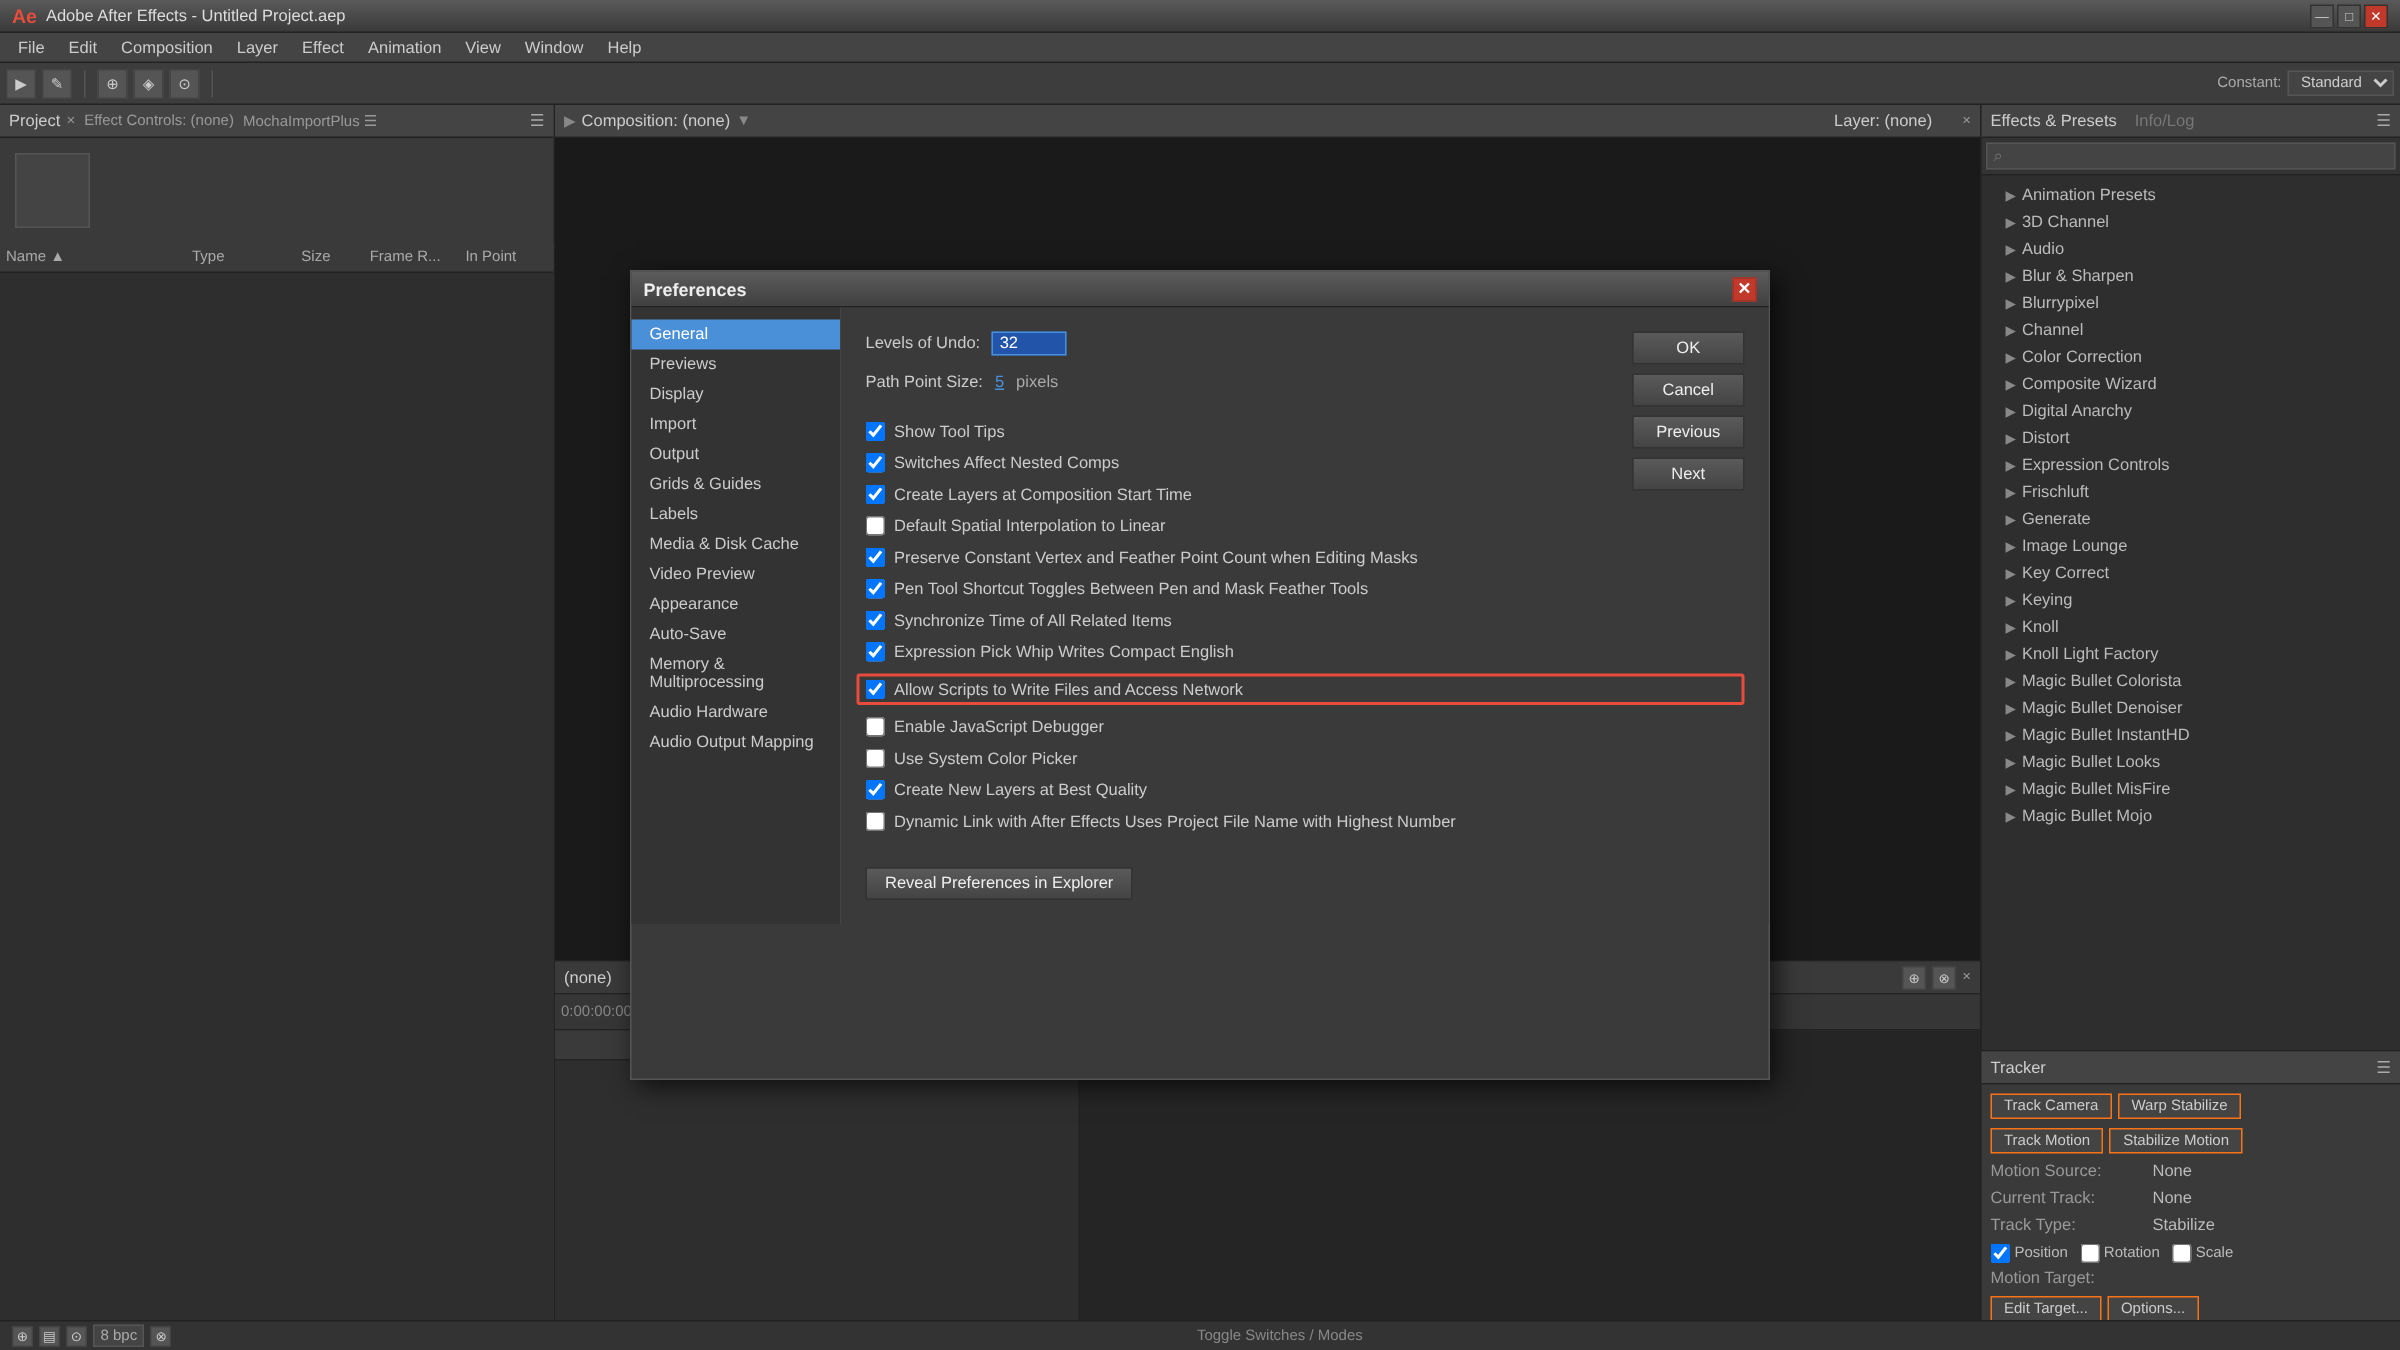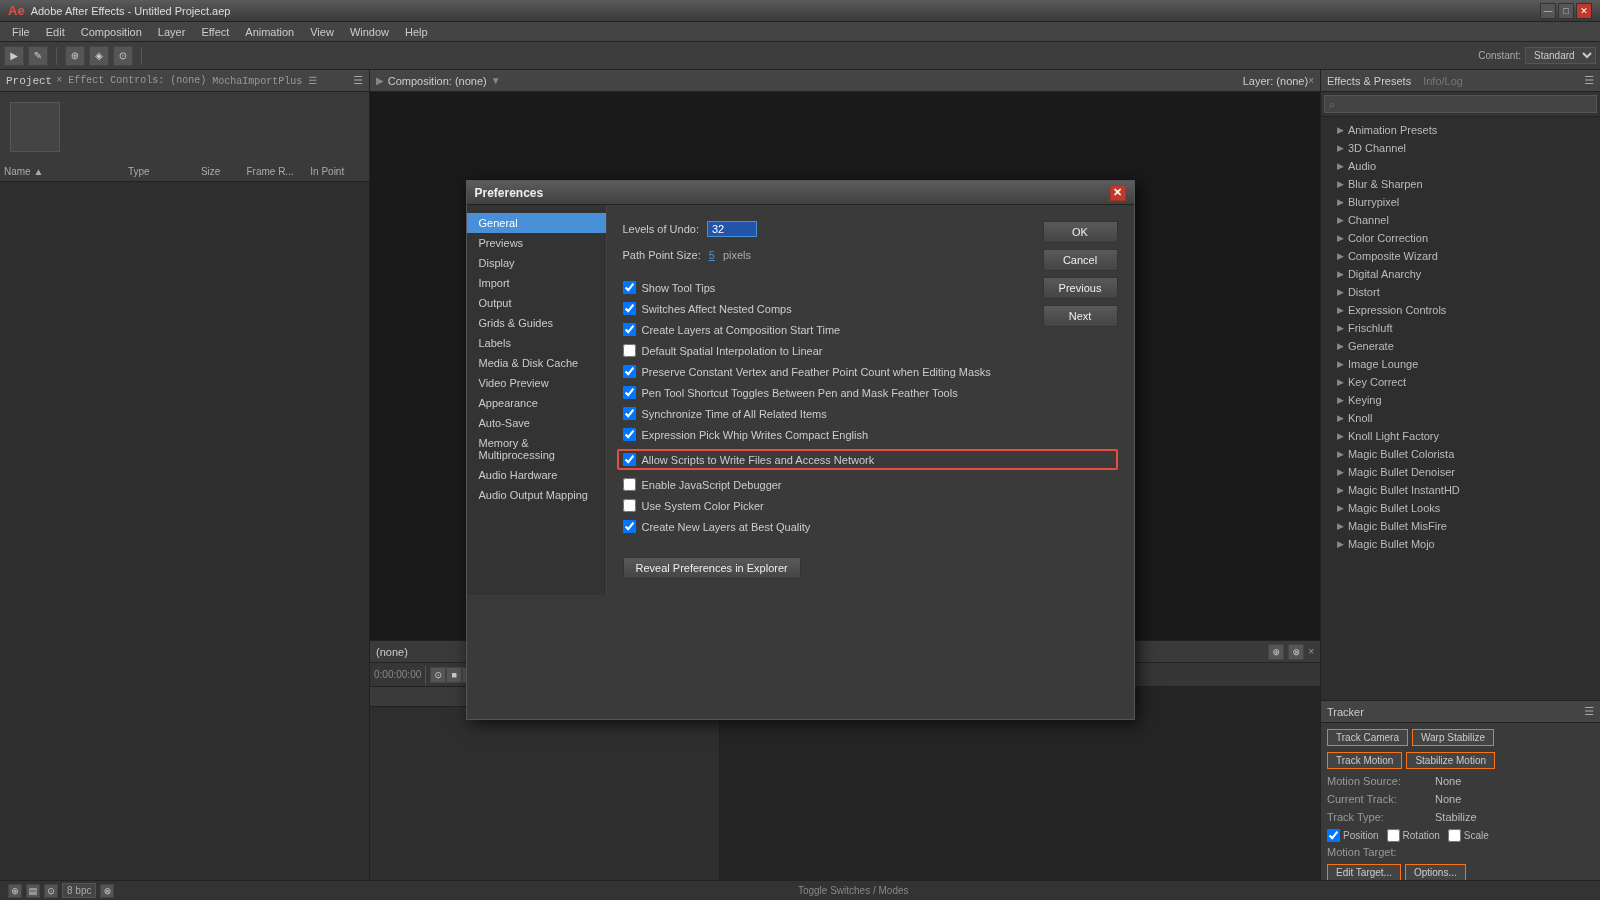--- a/index.html
+++ b/index.html
@@ -95,21 +95,20 @@
       display: flex;
       align-items: center;
       padding: 0 6px;
       font-size: 11px;
       border-bottom: 1px solid #222;
       justify-content: space-between;
     }
     .panel-tab {
       display: inline-flex; align-items: center; gap: 4px;
       color: #ccc;
-      font-family: Liberation Mono, monospace;
     }
     .close-x { cursor: pointer; color: #999; font-size: 10px; }
 
     .project-area {
       flex: 1;
       background: #2e2e2e;
       position: relative;
     }
     .thumbnail-area {
       width: 50px; height: 50px;
@@ -296,21 +295,21 @@
       top: 0; left: 0; right: 0; bottom: 0;
       display: flex;
       align-items: center;
       justify-content: center;
       z-index: 100;
     }
     .dialog {
       background: #3a3a3a;
       border: 1px solid #555;
       box-shadow: 4px 4px 16px rgba(0,0,0,0.7);
-      width: 669px;
+      width: 760px;
       min-height: 540px;
       position: relative;
     }
     .dialog-titlebar {
       background: linear-gradient(to bottom, #5c5c5c, #404040);
       height: 24px;
       display: flex;
       align-items: center;
       justify-content: space-between;
       padding: 0 8px;
@@ -548,21 +547,21 @@
     <div class="project-area"></div>
   </div>
 
   <div class="center-area">
     <div class="comp-header">
       <div style="display:flex; align-items:center; gap:4px;">
         <span style="color:#888; font-size:10px;">▶</span>
         <span style="font-size:11px; color:#ccc;">Composition: (none)</span>
         <span style="color:#888; font-size:10px;">▼</span>
       </div>
-      <div style="display:flex; align-items:center; gap:0;">
+      <div style="display:flex; align-items:center; gap:20px;">
         <span style="font-size:11px; color:#ccc;">Layer: (none)</span>
         <span class="close-x">×</span>
       </div>
     </div>
     <div class="comp-view"></div>
 
     <div class="bottom-timeline">
       <div class="timeline-header">
         <span style="font-size:11px; color:#ccc;">(none)</span>
         <div style="display:flex; gap:4px; align-items:center;">
@@ -855,20 +854,24 @@
               <label class="pref-checkbox-label" for="chk_enable_js">Enable JavaScript Debugger</label>
             </div>
             <div class="pref-checkbox-row">
               <input type="checkbox" id="chk_use_system" style="">
               <label class="pref-checkbox-label" for="chk_use_system">Use System Color Picker</label>
             </div>
             <div class="pref-checkbox-row">
               <input type="checkbox" id="chk_create_new_layers" checked="" style="">
               <label class="pref-checkbox-label" for="chk_create_new_layers">Create New Layers at Best Quality</label>
             </div>
+            <div class="pref-checkbox-row">
+              <input type="checkbox" id="chk_dynamic_link" style="">
+              <label class="pref-checkbox-label" for="chk_dynamic_link">Dynamic Link with After Effects Uses Project File Name with Highest Number</label>
+            </div>
           </div>
 
         <button class="reveal-btn">Reveal Preferences in Explorer</button>
       </div>
     </div>
 
     <div class="dialog-buttons">
       <button class="dialog-btn">OK</button>
       <button class="dialog-btn">Cancel</button>
       <button class="dialog-btn">Previous</button>

